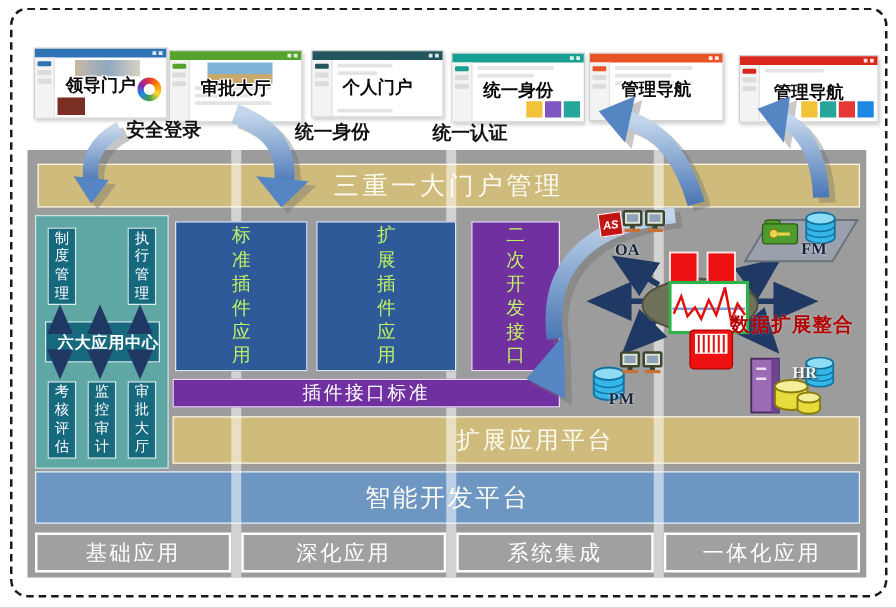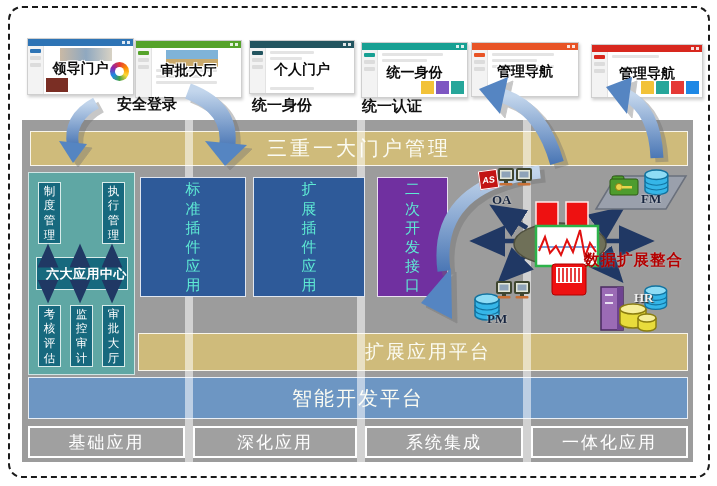--- a/index.html
+++ b/index.html
@@ -21,21 +21,21 @@
            text-shadow:1px 1px 0 #fff,-1px -1px 0 #fff,1px -1px 0 #fff,-1px 1px 0 #fff;}
   .t1-photo{position:absolute;left:18%;right:24%;top:2px;height:13px;background:linear-gradient(90deg,#C9B9A5,#8FA8C0,#D8D2C4);}
   .t1-img{position:absolute;left:2px;bottom:2px;width:22px;height:14px;background:#7A2E24;}
   .t1-donut{position:absolute;right:4px;top:16px;width:19px;height:19px;border-radius:50%;
             background:conic-gradient(#E53935,#FB8C00,#FDD835,#43A047,#1E88E5,#8E24AA,#E53935);}
   .t1-donut::after{content:"";position:absolute;inset:5px;background:#fff;border-radius:50%;}
   .t2-photo{position:absolute;left:16%;right:26%;top:2px;height:17px;background:linear-gradient(180deg,#7FB3D8 52%,#C9A96B 52%);}
   .tiles{position:absolute;right:3px;bottom:3px;display:flex;gap:2px;}
   .tile{width:13px;height:13px;}
 
-  .auth-label{position:absolute;width:92px;text-align:center;font-size:15px;font-weight:bold;color:#111;z-index:2;}
+  .auth-label{position:absolute;width:92px;text-align:left;font-size:15px;font-weight:bold;color:#111;z-index:2;}
 
   
   .panel{position:absolute;left:22px;top:120px;width:671px;height:342px;background:#9C9C9C;z-index:1;}
   .vstripe{position:absolute;top:120px;height:342px;width:8px;background:rgba(255,255,255,.55);z-index:3;}
 
   .bar{position:absolute;display:flex;align-items:center;justify-content:center;color:#FBFBF2;
        border:1px solid rgba(255,255,255,.85);box-sizing:border-box;}
   .banner{left:30px;top:131px;width:658px;height:35px;background:#CFBB7B;font-size:20px;letter-spacing:3px;z-index:2;}
   .tanbar{left:138px;top:333px;width:550px;height:38px;background:#CFBB7B;font-size:19px;letter-spacing:2px;z-index:2;padding-left:30px;}
   .bluebar{left:28px;top:377px;width:660px;height:42px;background:#6D96C3;font-size:20px;letter-spacing:2px;z-index:2;}
@@ -43,21 +43,21 @@
   
   .teal-wrap{position:absolute;left:28px;top:172px;width:107px;height:203px;background:#5FA7A4;
              border:1px solid rgba(255,255,255,.7);box-sizing:border-box;z-index:4;}
   .tbox{position:absolute;background:#17697E;border:1px solid #D8ECEA;box-sizing:border-box;
         display:flex;align-items:center;justify-content:flex-end;color:#fff;}
   .tbox-v{width:23px;height:62px;font-size:11.5px;}
   .tbox-c{left:7px;top:84px;width:92px;height:33px;font-size:13px;font-weight:bold;letter-spacing:.5px;}
   .vtext{width:1.05em;word-break:break-all;line-height:1.28;text-align:center;margin:0 auto;}
 
   
-  .pbox{position:absolute;display:flex;align-items:center;justify-content:center;color:#5eead4;
+  .pbox{position:absolute;display:flex;align-items:center;justify-content:center;color:#bef264;
         border:1px solid rgba(255,255,255,.85);box-sizing:border-box;z-index:4;font-size:15px;}
   .blue1{left:140px;top:177px;width:106px;height:120px;background:#2E5A99;}
   .blue2{left:253px;top:177px;width:112px;height:120px;background:#2E5A99;}
   .purp{left:377px;top:177px;width:71px;height:120px;background:#7030A0;}
   .purpbar{left:138px;top:303px;width:310px;height:23px;background:#7030A0;font-size:15px;letter-spacing:2px;z-index:4;
            position:absolute;display:flex;align-items:center;justify-content:center;color:#fff;border:1px solid rgba(255,255,255,.85);box-sizing:border-box;}
 
   
   .bapp{position:absolute;top:426px;height:32px;background:#A0A0A0;border:2px solid #fff;box-sizing:border-box;
         display:flex;align-items:center;justify-content:center;color:#fff;font-size:17px;letter-spacing:2px;z-index:4;}
@@ -242,20 +242,21 @@
 
   <div class="pbox blue1">
       <div class="vtext">标准插件应用</div>
     </div>
   <div class="pbox blue2">
       <div class="vtext">扩展插件应用</div>
     </div>
   <div class="pbox purp">
       <div class="vtext">二次开发接口</div>
     </div>
+  <div class="purpbar">插件接口标准</div>
 
   <div class="bapp" style="left:28px;width:157px">基础应用</div>
   <div class="bapp" style="left:193px;width:164px">深化应用</div>
   <div class="bapp" style="left:365px;width:158px">系统集成</div>
   <div class="bapp" style="left:531px;width:157px">一体化应用</div>
 
   <svg class="overlay" width="717" height="486" viewBox="0 0 717 486">
     <defs>
       <linearGradient id="ag" x1="0" y1="0" x2="0" y2="1">
         <stop offset="0" stop-color="#C3D6EC"></stop>

